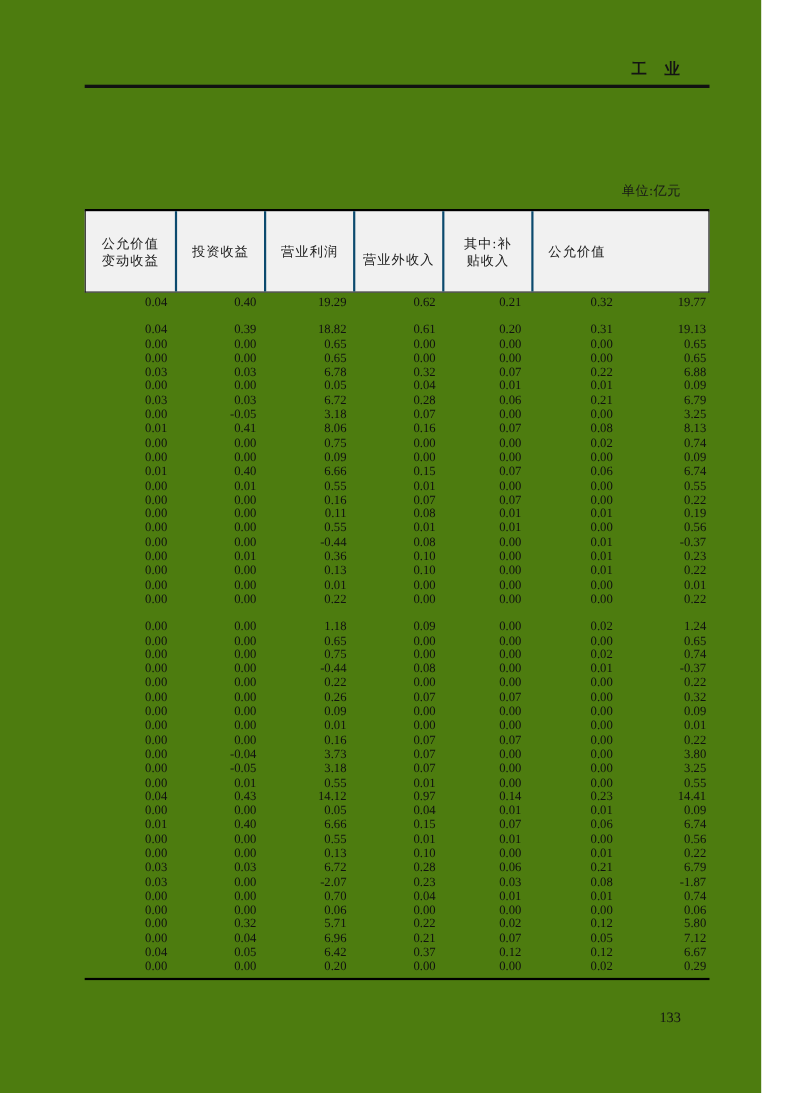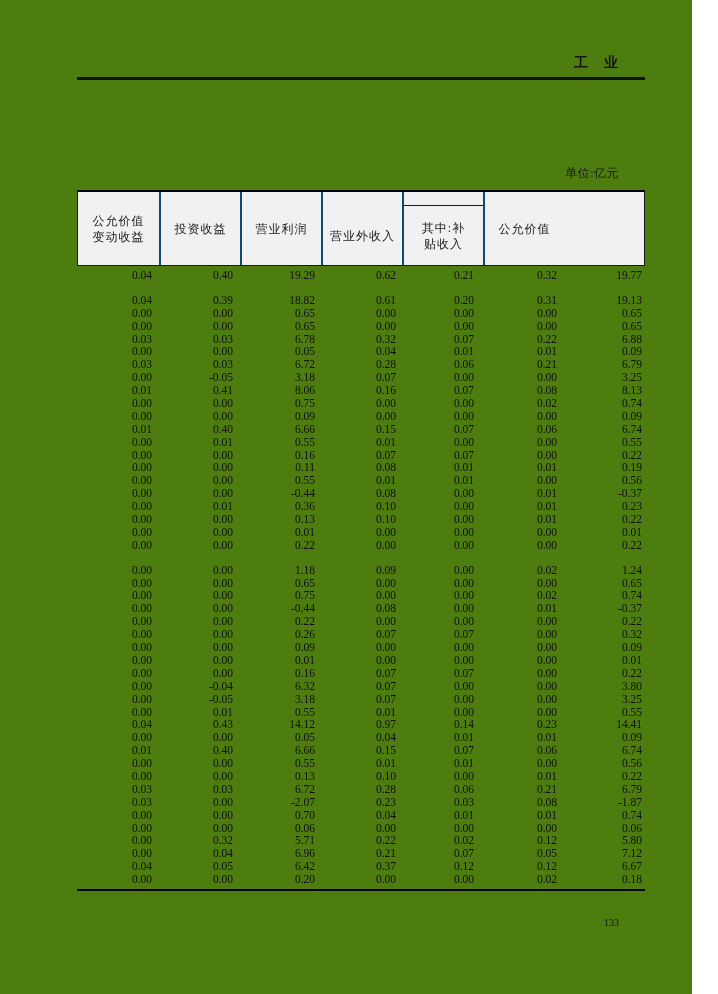--- a/index.html
+++ b/index.html
@@ -31,21 +31,21 @@
     border-left:1px solid #1a1a1a; border-right:1px solid #1a1a1a;
     background:#f1f1f1;
   }
   .hcell {
     display:flex; align-items:center; justify-content:center;
     font-size:12px; letter-spacing:1px; line-height:16px; text-align:center;
     white-space:pre-line; color:#1a1a1a;
   }
   .hcell + .hcell { border-left:2px solid #0c4a6e; }
   .hcell.shift-down .hlabel { transform:translateY(7px); }
-  .hcell.subcol { flex-direction:column; align-items:stretch; justify-content:flex-start; padding:0; }
+  .hcell.subcol { flex-direction:row; align-items:stretch; justify-content:flex-start; padding:0; }
   .subtop { height:14px; border-bottom:1px solid #1a1a1a; }
   .sublabel { flex:1; display:flex; align-items:center; justify-content:center; white-space:pre-line; }
   .c0 { flex:0 1 81px; width:81px; }
   .c1 { flex:0 1 81px; width:81px; }
   .c2 { flex:0 1 81px; width:81px; }
   .c3 { flex:0 1 81px; width:81px; }
   .c4 { flex:0 1 81px; width:81px; }
   .c5 { flex:0 1 82px; width:82px; }
   .c6 { flex:0 1 81px; width:81px; }
   .tbody { width:568px; padding-top:3px; }
@@ -55,21 +55,21 @@
     font-family:"Liberation Serif","DejaVu Serif",serif;
   }
   .tcell.c0,.tcell.c1 { padding-right:6px; }
   .tcell.c2,.tcell.c3 { padding-right:5px; }
   .tcell.c4 { padding-right:8px; }
   .tcell.c5 { padding-right:7px; }
   .tcell.c6 { padding-right:3px; }
   .group-gap { height:12px; }
   .bottom-rule { margin-top:3px; height:2.5px; background:#000; }
   .page-number {
-    position:absolute; top:917px; right:73px; font-size:10px; color:#141414;
+    position:absolute; top:917px; right:73px; font-size:13px; color:#141414;
   }
 </style>
 </head>
 <body>
 
 <div class="page">
 
   <div class="section-label">工　业</div>
 
   <div class="header-rule"></div>
@@ -372,21 +372,21 @@
           <div class="tcell c1">0.00</div>
           <div class="tcell c2">0.16</div>
           <div class="tcell c3">0.07</div>
           <div class="tcell c4">0.07</div>
           <div class="tcell c5">0.00</div>
           <div class="tcell c6">0.22</div>
         </div>
         <div class="trow">
           <div class="tcell c0">0.00</div>
           <div class="tcell c1">-0.04</div>
-          <div class="tcell c2">6.32</div>
+          <div class="tcell c2">3.73</div>
           <div class="tcell c3">0.07</div>
           <div class="tcell c4">0.00</div>
           <div class="tcell c5">0.00</div>
           <div class="tcell c6">3.80</div>
         </div>
         <div class="trow">
           <div class="tcell c0">0.00</div>
           <div class="tcell c1">-0.05</div>
           <div class="tcell c2">3.18</div>
           <div class="tcell c3">0.07</div>
@@ -511,21 +511,21 @@
           <div class="tcell c5">0.12</div>
           <div class="tcell c6">6.67</div>
         </div>
         <div class="trow">
           <div class="tcell c0">0.00</div>
           <div class="tcell c1">0.00</div>
           <div class="tcell c2">0.20</div>
           <div class="tcell c3">0.00</div>
           <div class="tcell c4">0.00</div>
           <div class="tcell c5">0.02</div>
-          <div class="tcell c6">0.18</div>
+          <div class="tcell c6">0.29</div>
         </div>
       </div>
 
     <div class="bottom-rule"></div>
   </div>
 
   <div class="page-number">133</div>
 
 </div>
 

